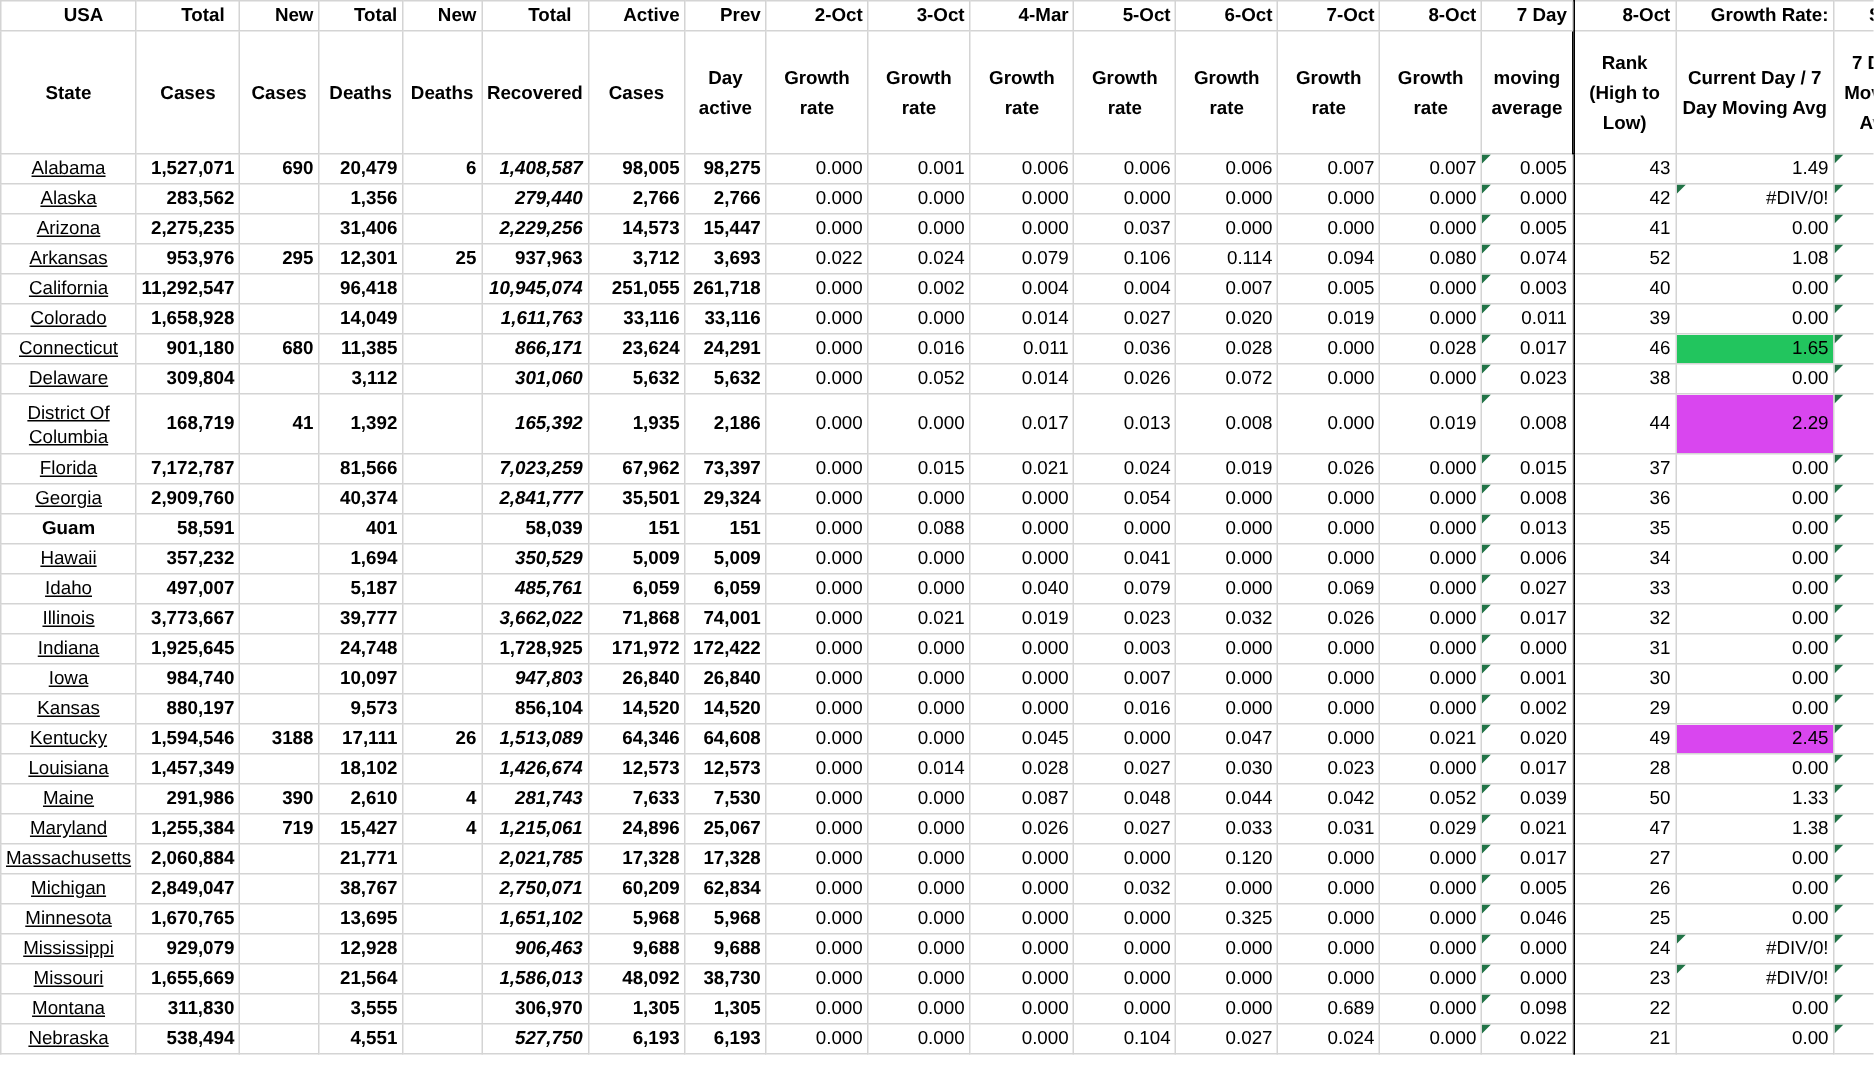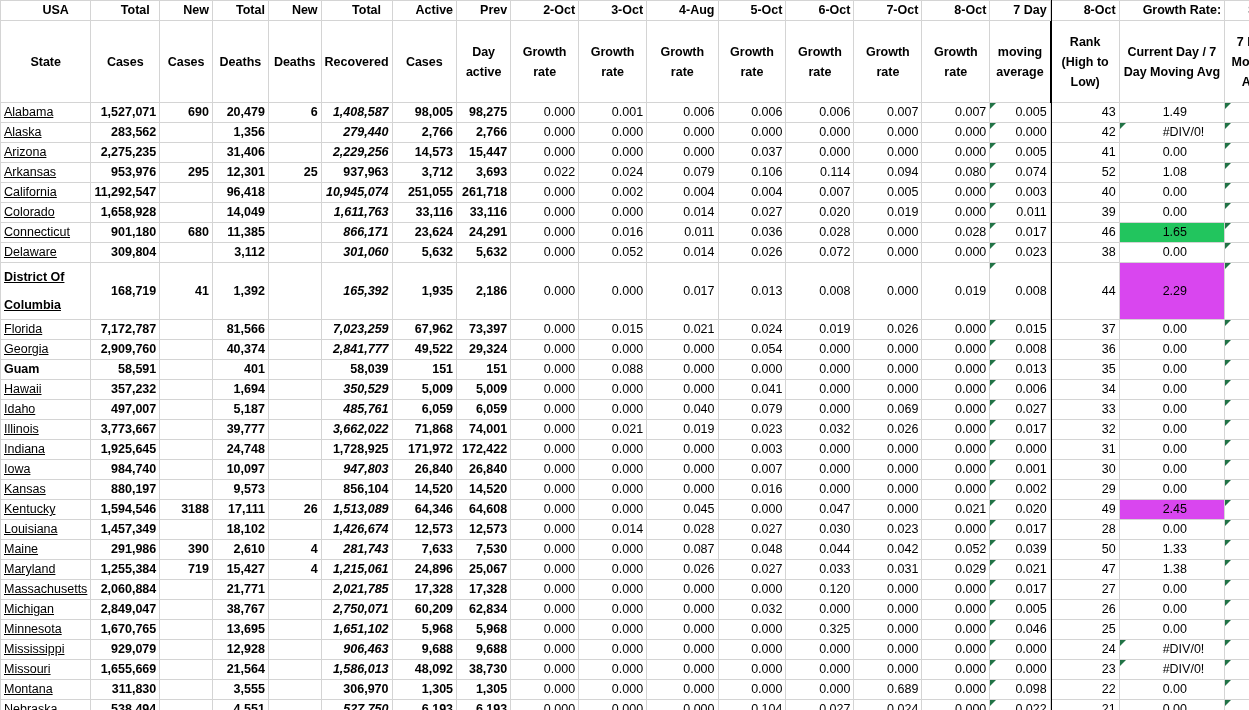--- a/index.html
+++ b/index.html
@@ -2,31 +2,31 @@
 <html><head>
 <meta charset="utf-8">
 <style>
   html, body { margin:0; padding:0; background:#ffffff; }
   body { width:1249px; height:710px; overflow:hidden; font-family:"Liberation Sans", sans-serif; font-size:12.5px; color:#000; }
   table { border-collapse:collapse; table-layout:fixed; }
   td { border:1px solid #d4d4d4; padding:0 3px; white-space:nowrap; overflow:hidden; height:19px; line-height:19px; text-align:right; font-weight:bold; position:relative; }
   td.hdr { text-align:center; font-weight:bold;padding-left:23px; }
   td.hdr-r { text-align:right; font-weight:bold;padding-left:32px; }
   td.hdr2 { text-align:center; font-weight:bold; white-space:normal; line-height:20px; height:81px; vertical-align:middle; }
-  td.state { text-align:left; font-weight:normal; }
+  td.state { text-align:center; font-weight:normal; }
   td.state span { text-decoration:underline; }
   td.state.bold span { text-decoration:none; font-weight:bold; }
   td.it { font-style:italic; }
   td.bar { background:#000; border-color:#000; padding:0; }
-  td.ctr { text-align:left; font-weight:normal;padding-left:43px; }
+  td.ctr { text-align:right; font-weight:normal;padding-left:43px; }
   td.num { font-weight:normal; }
   td.yellow { background:#22c55e; }
   td.pink { background:#d946ef; }
   td.tall { height:39px; }
-  td.tall .state-wrap { white-space:normal; line-height:28px;font-weight:bold; }
+  td.tall .state-wrap { white-space:normal; line-height:16px; }
   .tri::before { content:""; position:absolute; top:0; left:0; width:0; height:0; border-top:6px solid #217346; border-right:6px solid transparent; }
 </style>
 </head>
 <body>
 
 <table>
   <colgroup>
     <col style="width:97px">
       <col style="width:68px">
       <col style="width:54px">
@@ -53,21 +53,21 @@
         <td class="hdr">USA</td>
         <td class="hdr">Total</td>
         <td class="hdr">New</td>
         <td class="hdr">Total</td>
         <td class="hdr">New</td>
         <td class="hdr">Total</td>
         <td class="hdr">Active</td>
         <td class="hdr">Prev</td>
         <td class="hdr-r">2-Oct</td>
         <td class="hdr-r">3-Oct</td>
-        <td class="hdr-r">4-Aug</td>
+        <td class="hdr-r">4-Mar</td>
         <td class="hdr-r">5-Oct</td>
         <td class="hdr-r">6-Oct</td>
         <td class="hdr-r">7-Oct</td>
         <td class="hdr-r">8-Oct</td>
         <td class="hdr" style="text-align: center;">7 Day</td>
         <td class="bar" rowspan="2"></td>
         <td class="hdr-r">8-Oct</td>
         <td class="hdr">Growth Rate:</td>
         <td class="hdr">State</td>
       </tr>
@@ -316,21 +316,21 @@
         <td class="ctr">0.00</td>
         <td class="num tri">37</td>
       </tr>
       <tr>
         <td class="state"><span>Georgia</span></td>
         <td class="">2,909,760</td>
         <td class=""></td>
         <td class="">40,374</td>
         <td class=""></td>
         <td class="it">2,841,777</td>
-        <td class="">49,522</td>
+        <td class="">35,501</td>
         <td class="">29,324</td>
         <td class="num">0.000</td>
         <td class="num">0.000</td>
         <td class="num">0.000</td>
         <td class="num">0.054</td>
         <td class="num">0.000</td>
         <td class="num">0.000</td>
         <td class="num">0.000</td>
         <td class="num tri">0.008</td>
         <td class="bar"></td>

